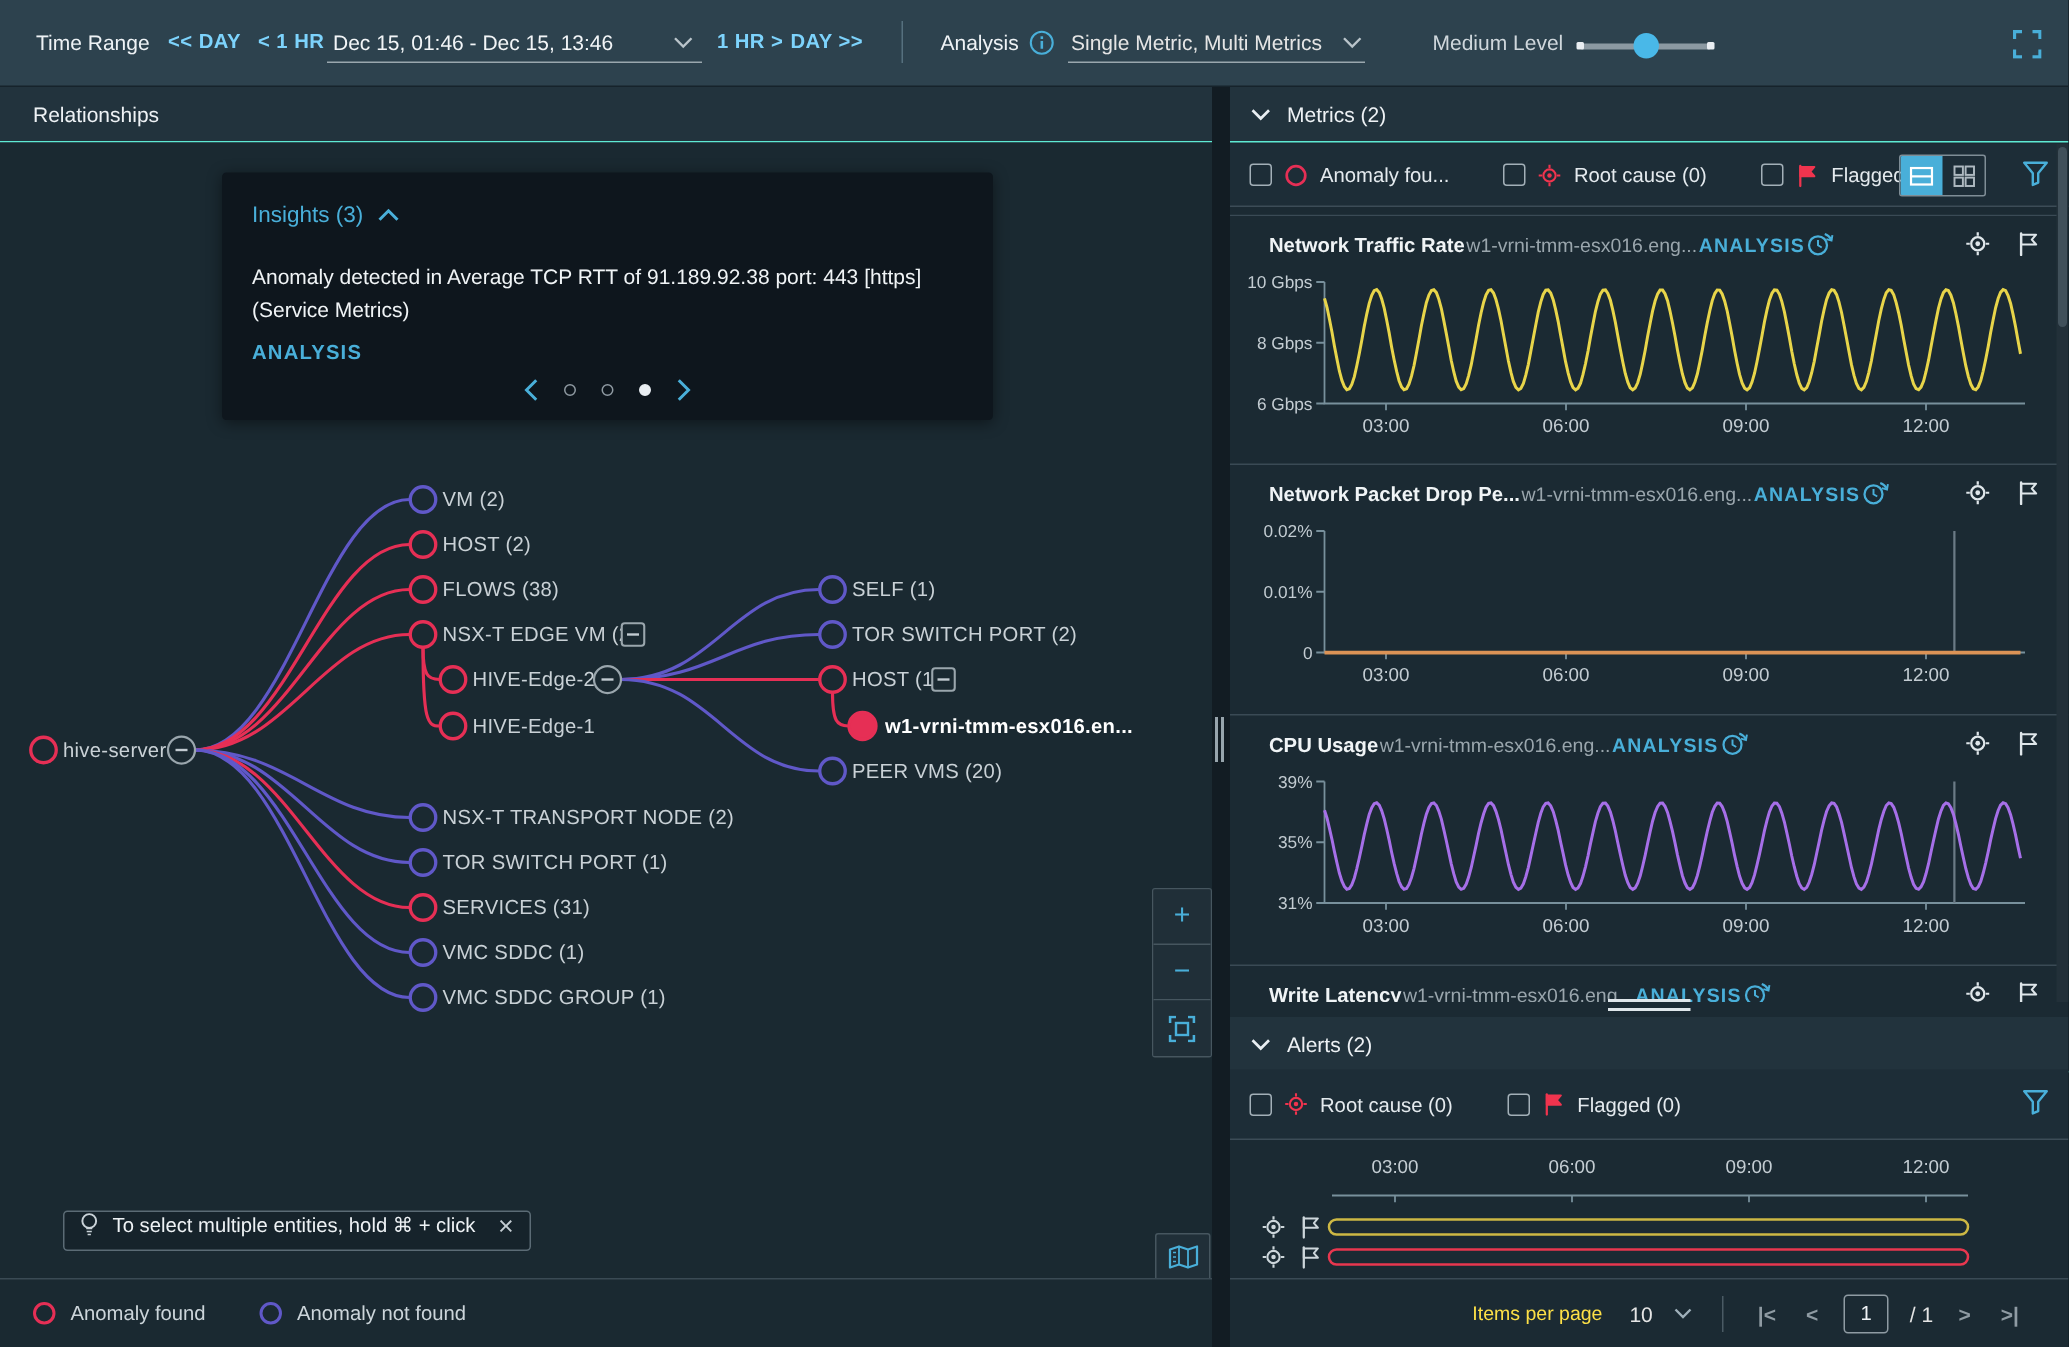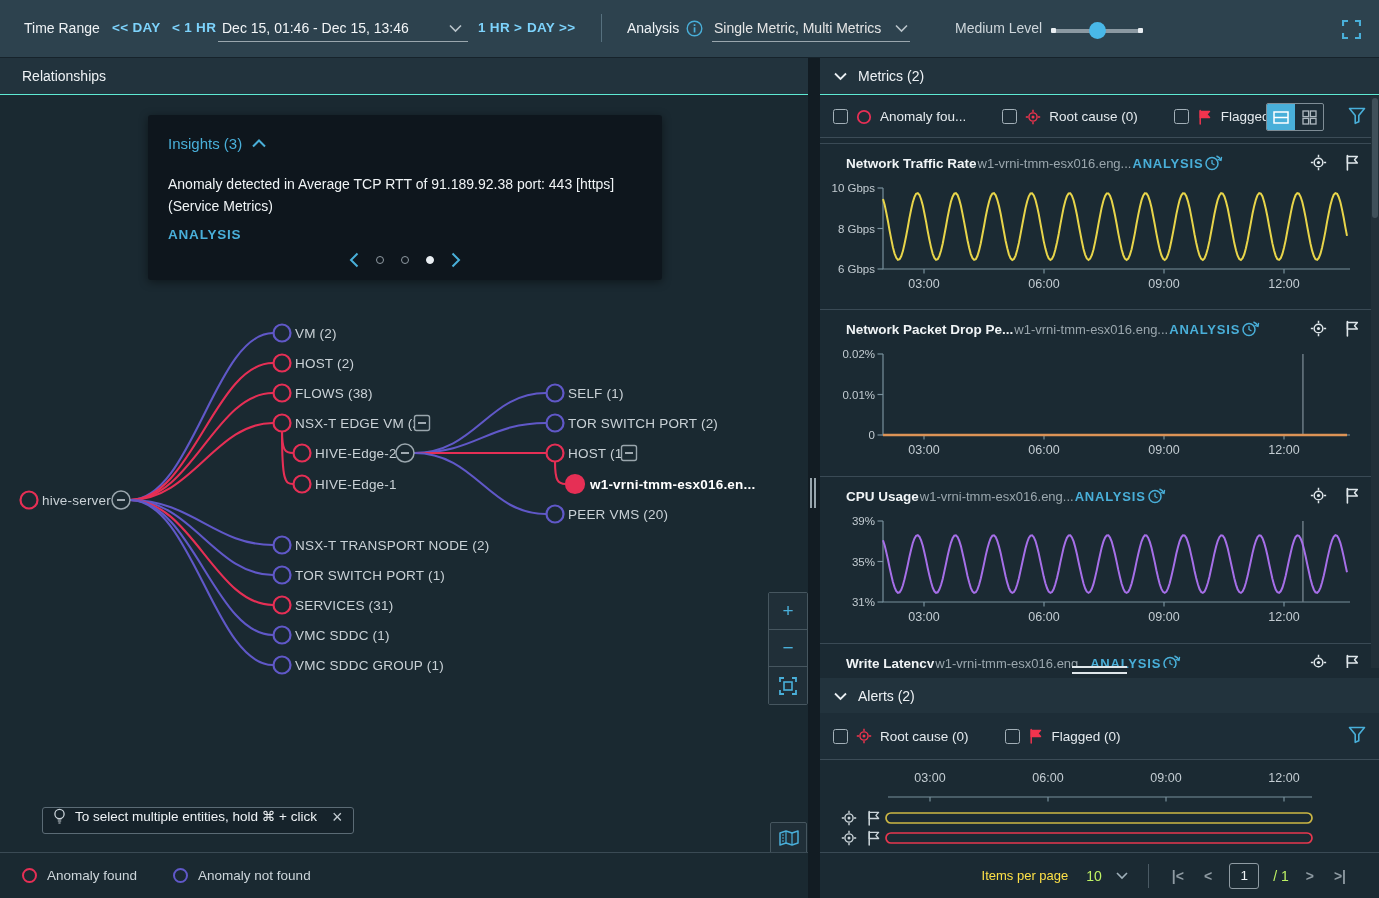--- a/index.html
+++ b/index.html
@@ -76,21 +76,21 @@
   #metrics-scroll { position:absolute; left:551px; top:38px; width:8px; height:572px; background:#223039; }
   #metrics-scroll-thumb { position:absolute; left:1px; top:2px; width:6px; height:120px; background:#40505a; border-radius:3px; }
   #drag-handle { position:absolute; left:252px; top:608px; width:55px; cursor:row-resize; }
   #drag-handle div { height:2px; background:#dfe6ea; margin-bottom:4px; }
   #alerts-header { top:620px; }
   #alerts-timeline { position:absolute; left:0; top:702px; width:559px; height:92px; background:#1b2a33; }
   .alert-icon { position:absolute; cursor:pointer; }
   #alerts-pagination { position:absolute; left:0; top:794px; width:559px; height:46px; background:#1b2a33;
     border-top:1px solid #3a4a55; display:flex; align-items:center; justify-content:flex-end; padding-right:30px; gap:14px; }
   #alerts-pagination .pg-label { font-size:13px; color:#fde047; }
-  #alerts-pagination .pg-val { font-size:14px; color:#bef264; margin-left:4px; }
+  #alerts-pagination .pg-val { font-size:14px; color:#e5e5e5; margin-left:4px; }
   .pg-arrow { color:#8f9ba3; font-size:14px; cursor:pointer; padding:0 3px; font-weight:600; }
   .pg-divider { width:1px; height:24px; background:#4a5a64; margin:0 6px; }
   #pg-box { width:30px; height:26px; border:1px solid #8f9ba3; border-radius:3px; display:flex; align-items:center;
     justify-content:center; font-size:13.5px; color:#eef2f5; }
   svg text { font-family:"Liberation Sans", sans-serif; }
 </style>
 </head>
 <body>
 
 <div id="stage">

